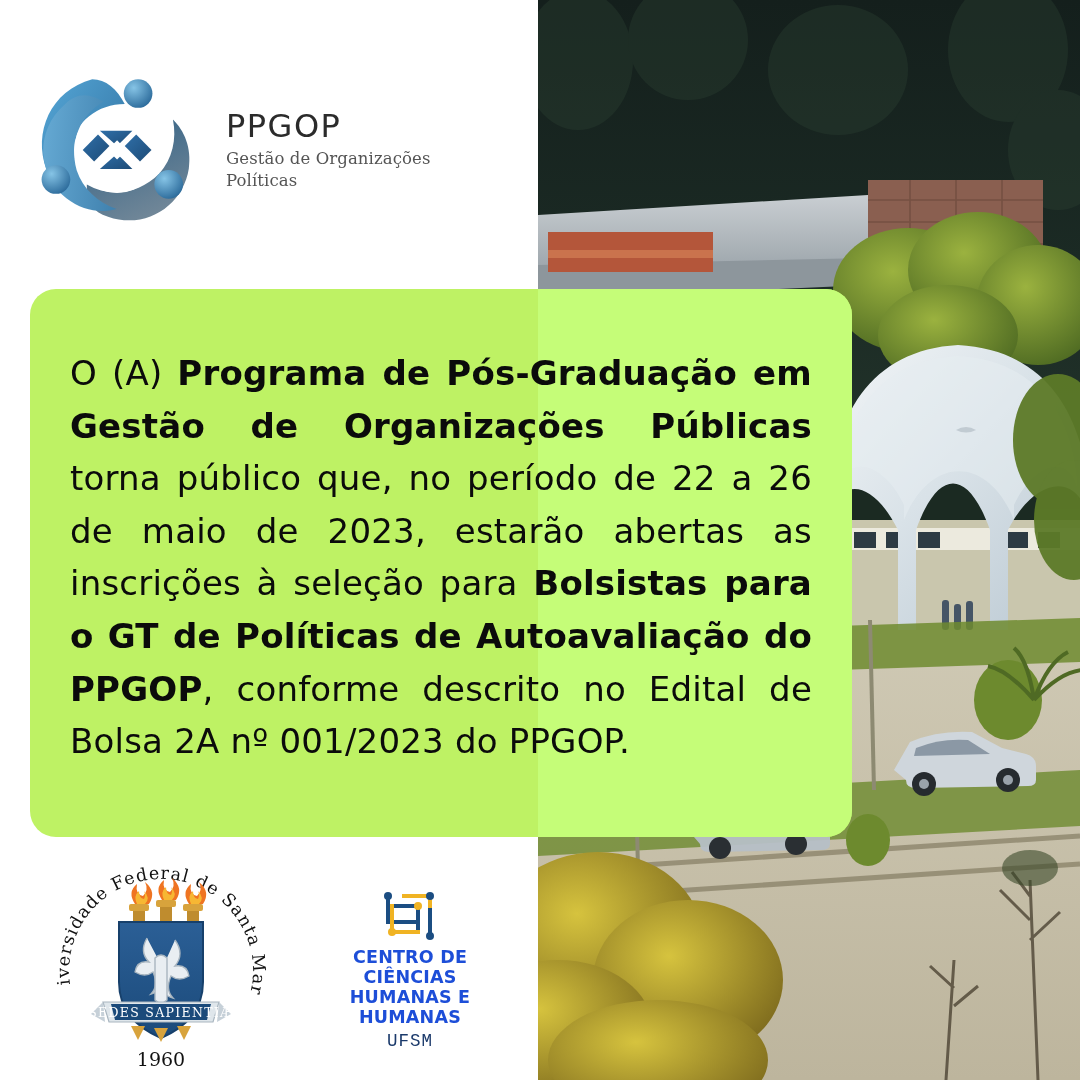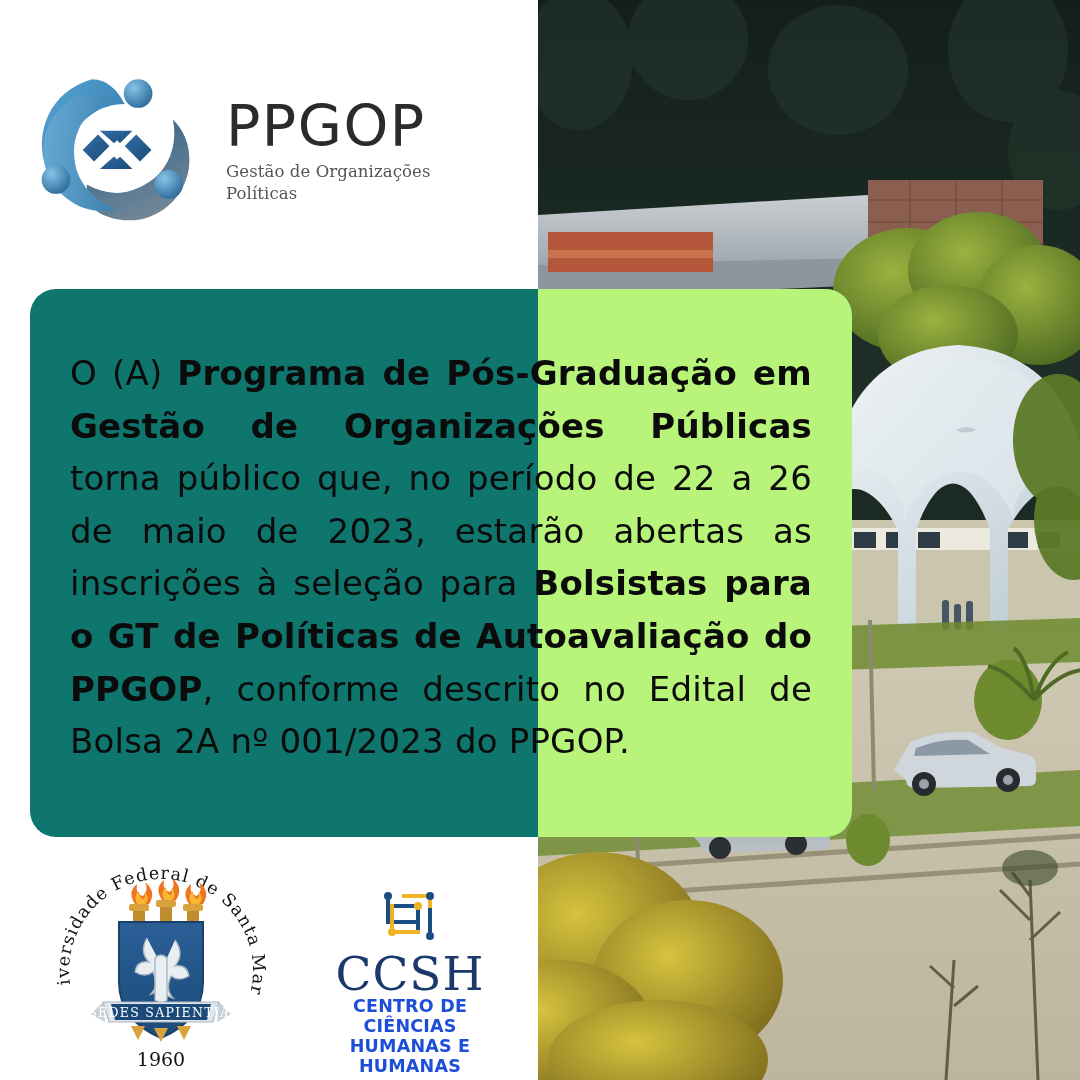--- a/index.html
+++ b/index.html
@@ -51,42 +51,42 @@
     align-items: center;
     gap: 18px;
     z-index: 4;
   }
   .ppgop-mark { width: 178px; height: 172px; flex: 0 0 178px; }
   .ppgop-mark svg { display: block; width: 100%; height: 100%; }
 
   .ppgop-words { padding-top: 6px; }
   .ppgop-title {
     font-family: "DejaVu Sans", sans-serif;
-    font-size: 57px;
+    font-size: 32px;
     letter-spacing: 1.5px;
     color: #2b2b2b;
     line-height: 1.05;
     font-weight: 400;
   }
   .ppgop-sub {
     font-family: "DejaVu Serif", serif;
     font-size: 16.5px;
     color: #545454;
     line-height: 1.34;
     margin-top: 4px;
     letter-spacing: .1px;
   }
 
   
   .green-card {
     position: absolute;
     left: 30px; top: 289px;
     width: 822px; height: 548px;
     border-radius: 26px;
-    background: #0f766e;
+    background: #bef264;
     z-index: 3;
     overflow: hidden;
   }
   
   .green-card .veil {
     position: absolute;
     left: 508px; top: 0;
     width: 314px; height: 100%;
     background: rgba(197,254,122,0.93);
     mix-blend-mode: normal;
@@ -453,19 +453,18 @@
         </g>
         <g>
           <circle cx="14" cy="8" r="4" fill="#1b4d82"></circle>
           <circle cx="56" cy="8" r="4" fill="#1b4d82"></circle>
           <circle cx="18" cy="44" r="4" fill="#f0b323"></circle>
           <circle cx="56" cy="48" r="4" fill="#1b4d82"></circle>
           <circle cx="44" cy="18" r="4" fill="#f0b323"></circle>
         </g>
       </svg>
     </div>
-    <div class="ccsh-acronym">CCSH</div>
     <div class="ccsh-line">CENTRO DE CIÊNCIAS</div>
     <div class="ccsh-line">HUMANAS E HUMANAS</div>
     <div class="ccsh-ufsm">UFSM</div>
   </div>
 
 </div>
 
 </body></html>

